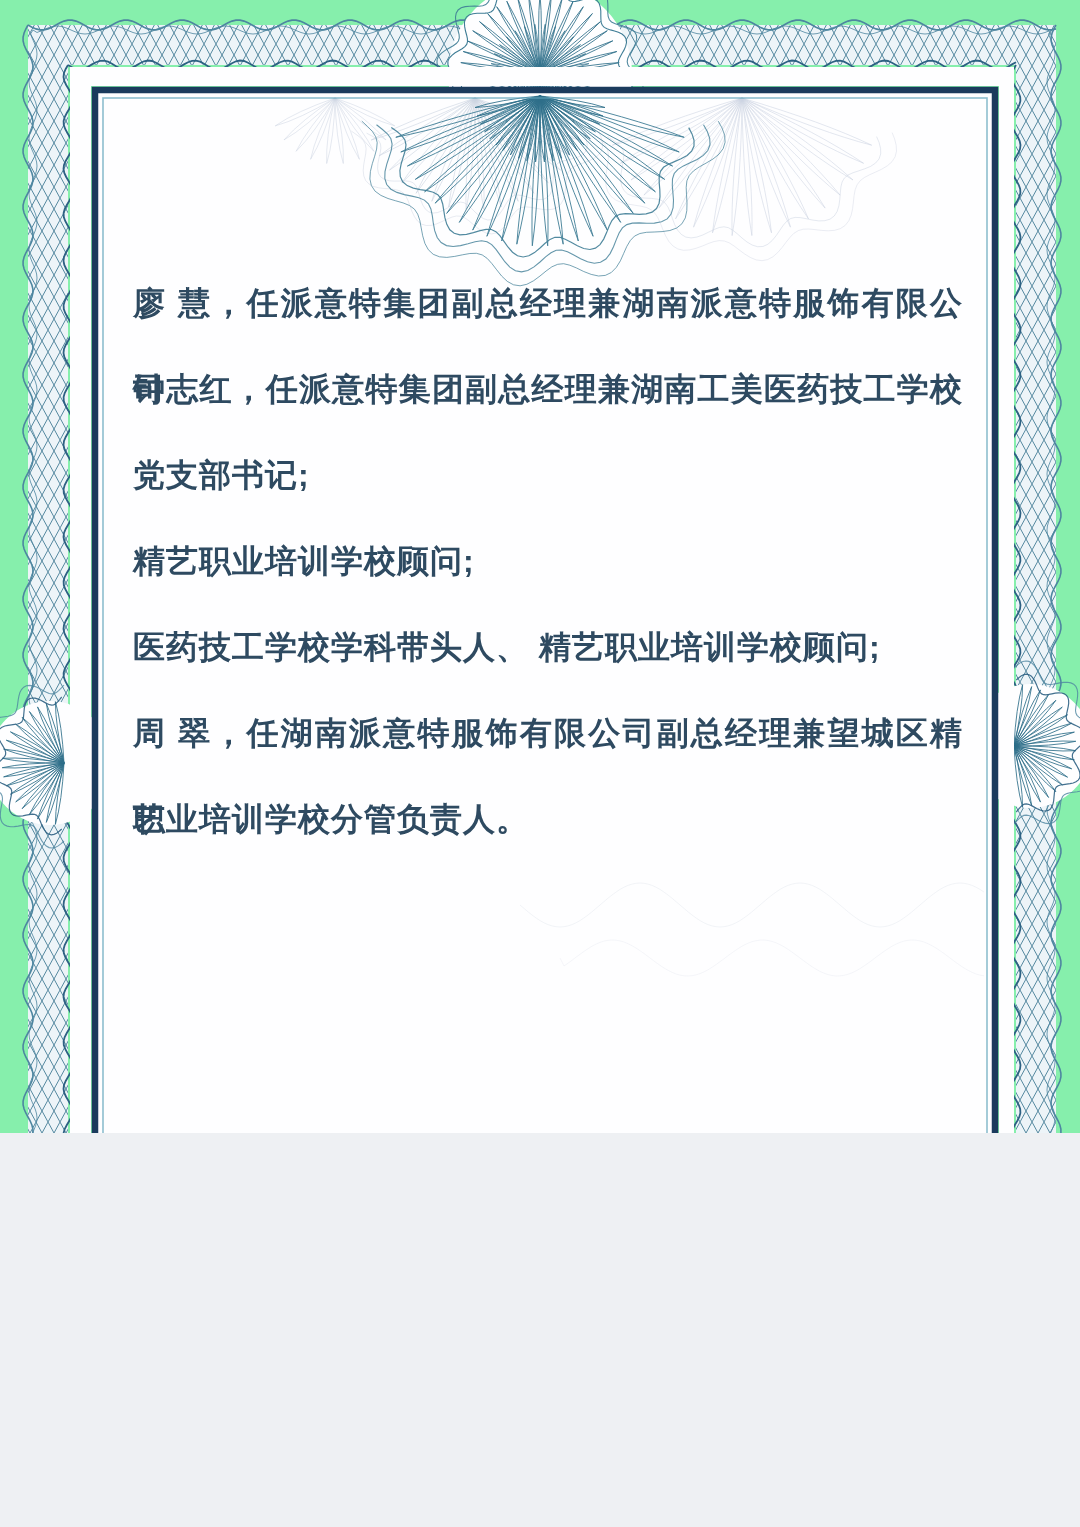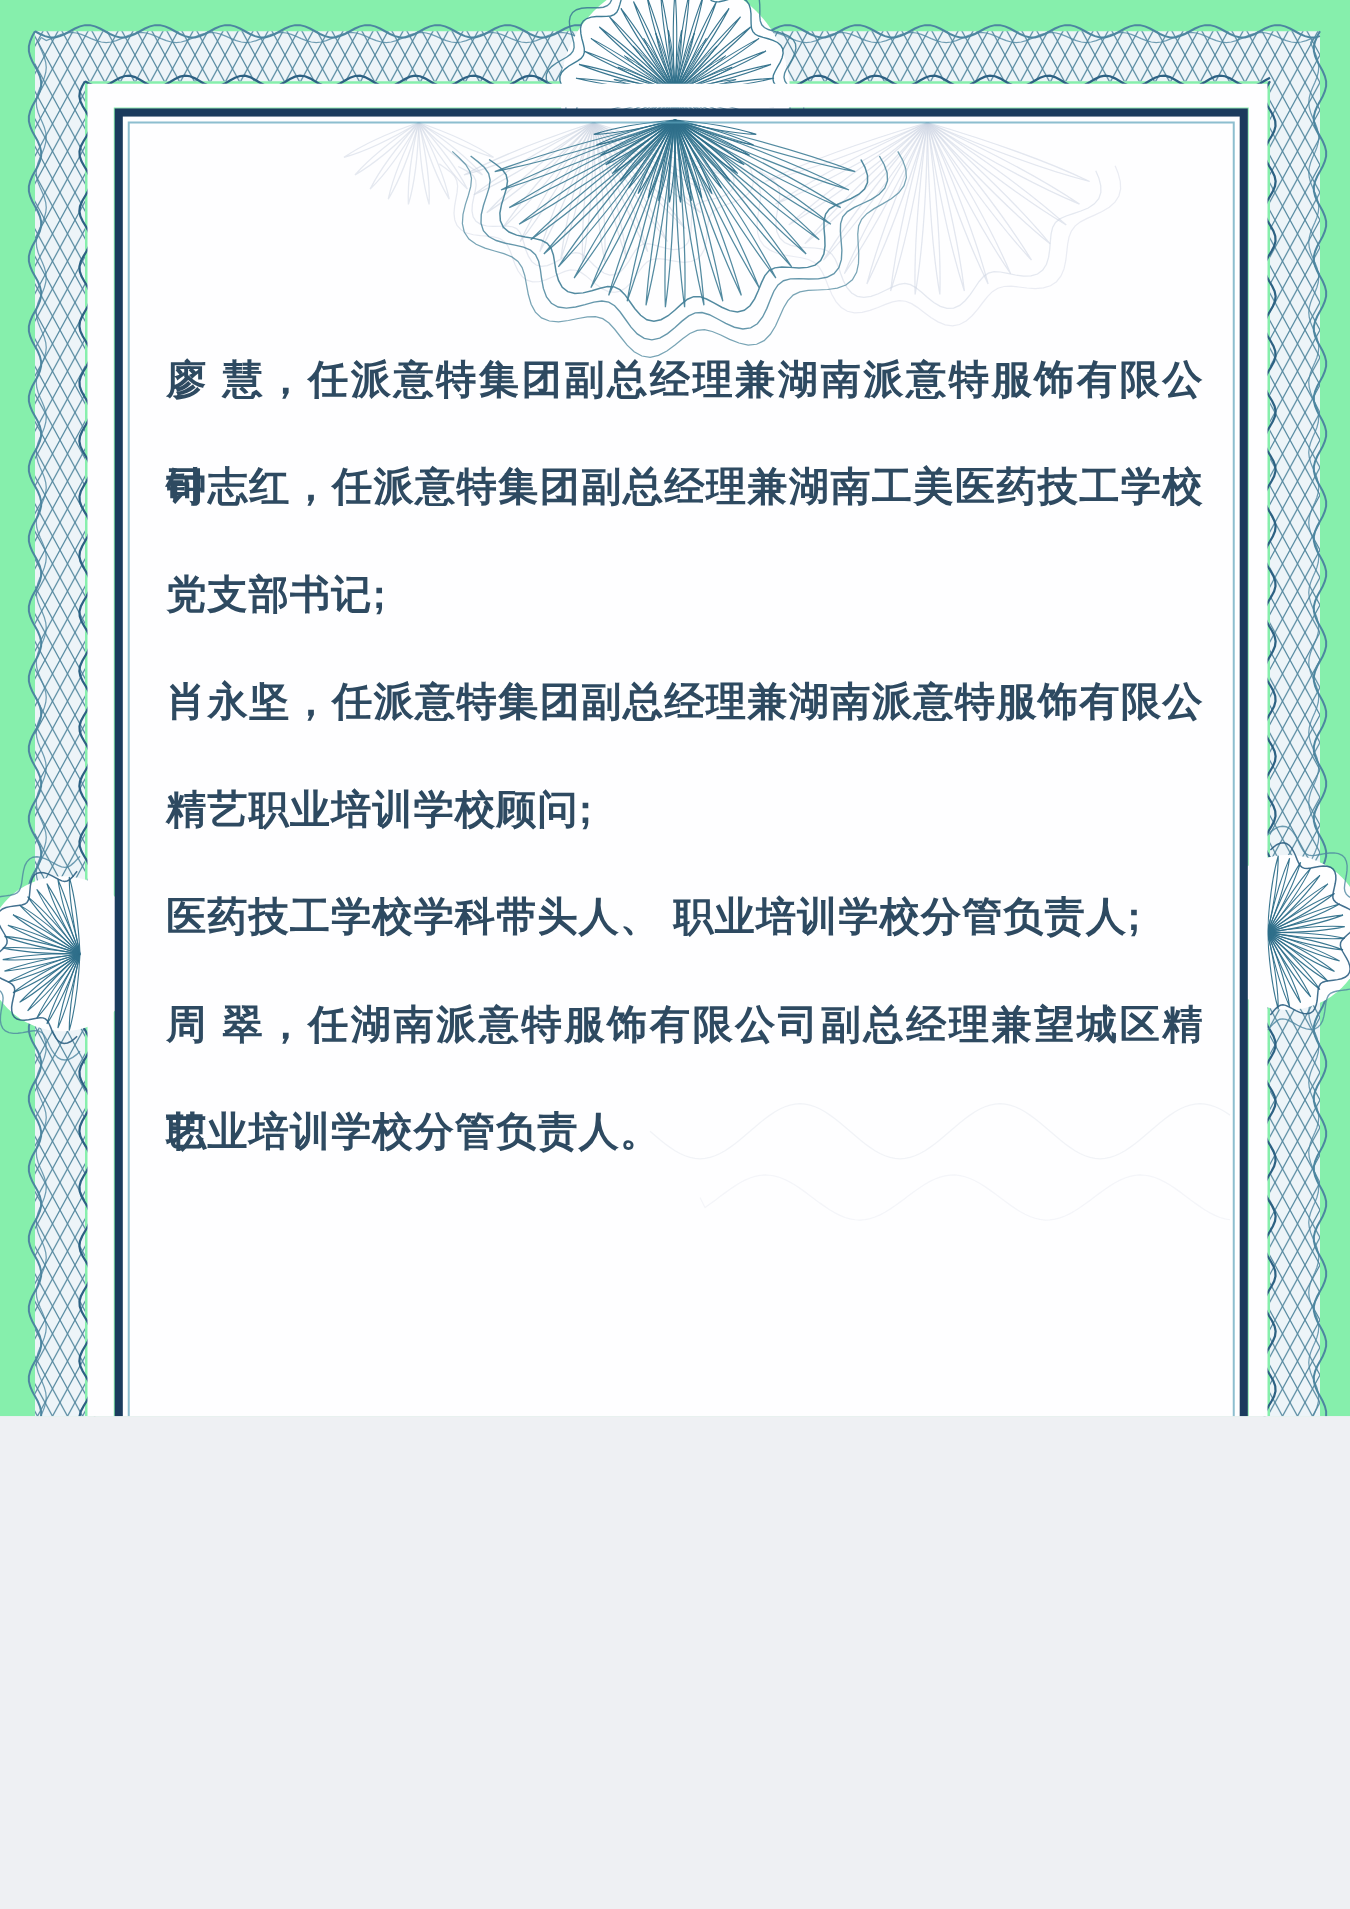--- a/index.html
+++ b/index.html
@@ -416,22 +416,21 @@
       </g>
   </svg>
 
   <div class="content" style="color: rgb(46, 74, 97);">
     <div class="line full"><span class="nm">廖 慧，</span><span>任派意特集团副总经理兼湖南派意特服饰有限公司</span></div>
 
     <div class="line full"><span class="nm">钟志红，</span><span>任派意特集团副总经理兼湖南工美医药技工学校</span></div>
     <div class="line"><span>党支部书记;</span></div>
 
 
-    <div class="line full"><span class="nm">肖永坚，</span><span>任派意特集团副总经理兼湖南派意特服饰有限公</span></div>
     <div class="line"><span>精艺职业培训学校顾问;</span></div>
 
-    <div class="line"><span>医药技工学校学科带头人、 职业培训学校分管负责人;</span></div>
+    <div class="line"><span>医药技工学校学科带头人、 精艺职业培训学校顾问;</span></div>
 
     <div class="line full"><span class="nm">周 翠，</span><span>任湖南派意特服饰有限公司副总经理兼望城区精艺</span></div>
     <div class="line"><span>职业培训学校分管负责人。</span></div>
   </div>
 
 </div>
 
 </body></html>

